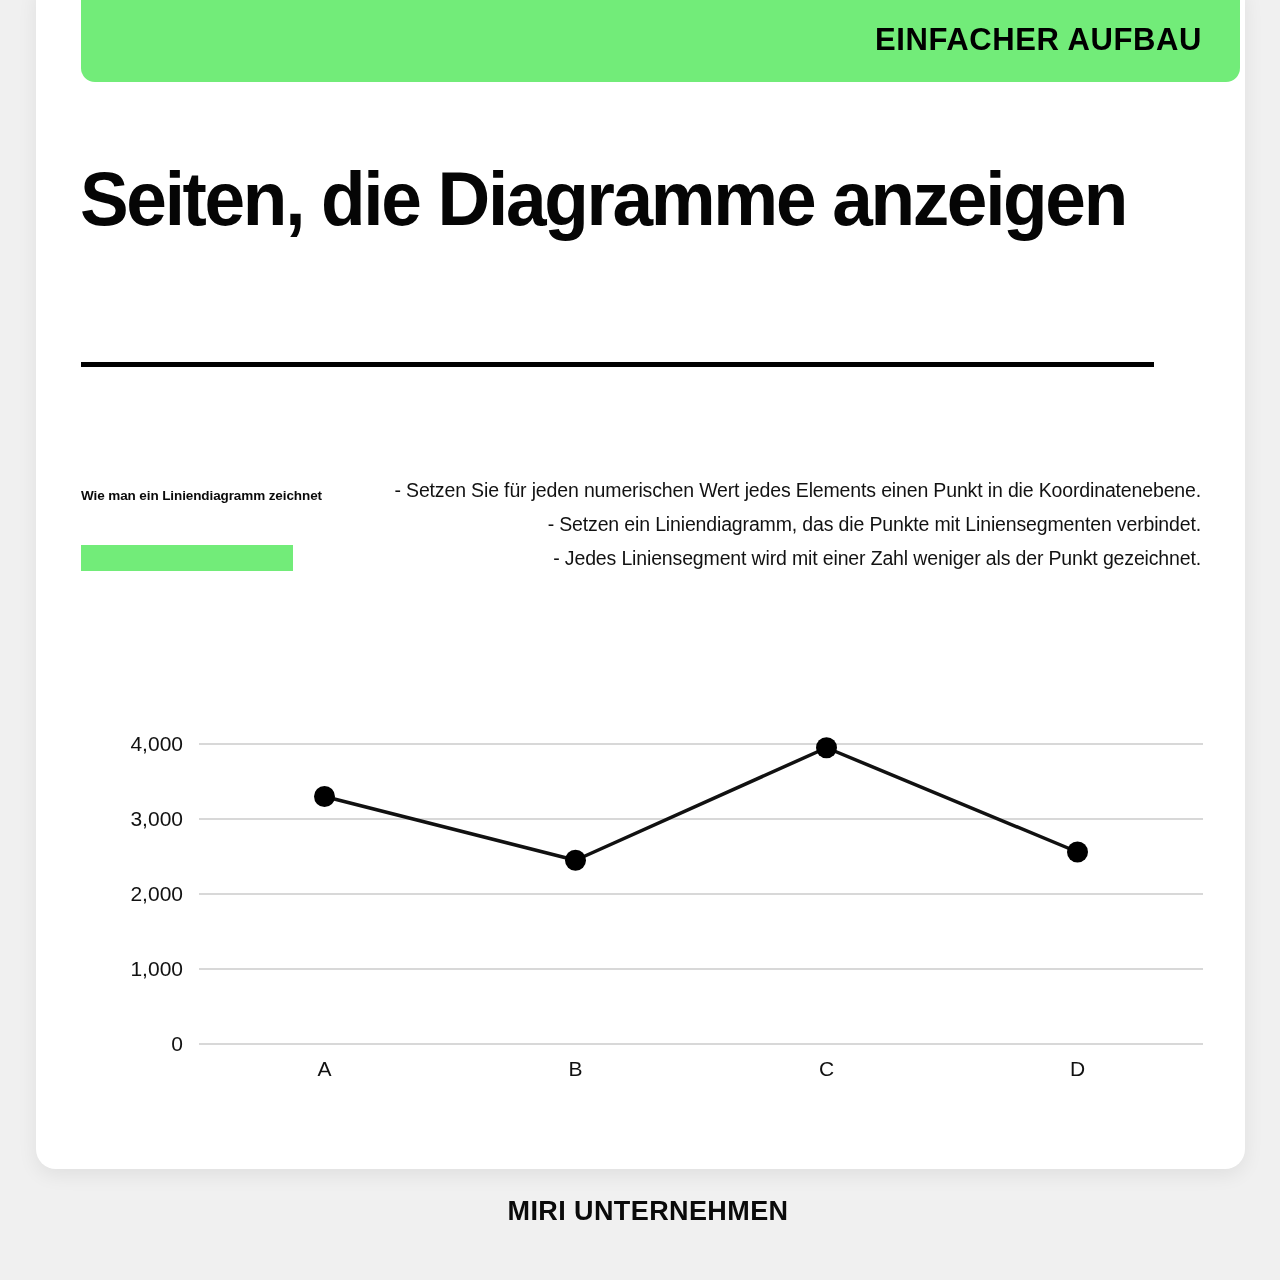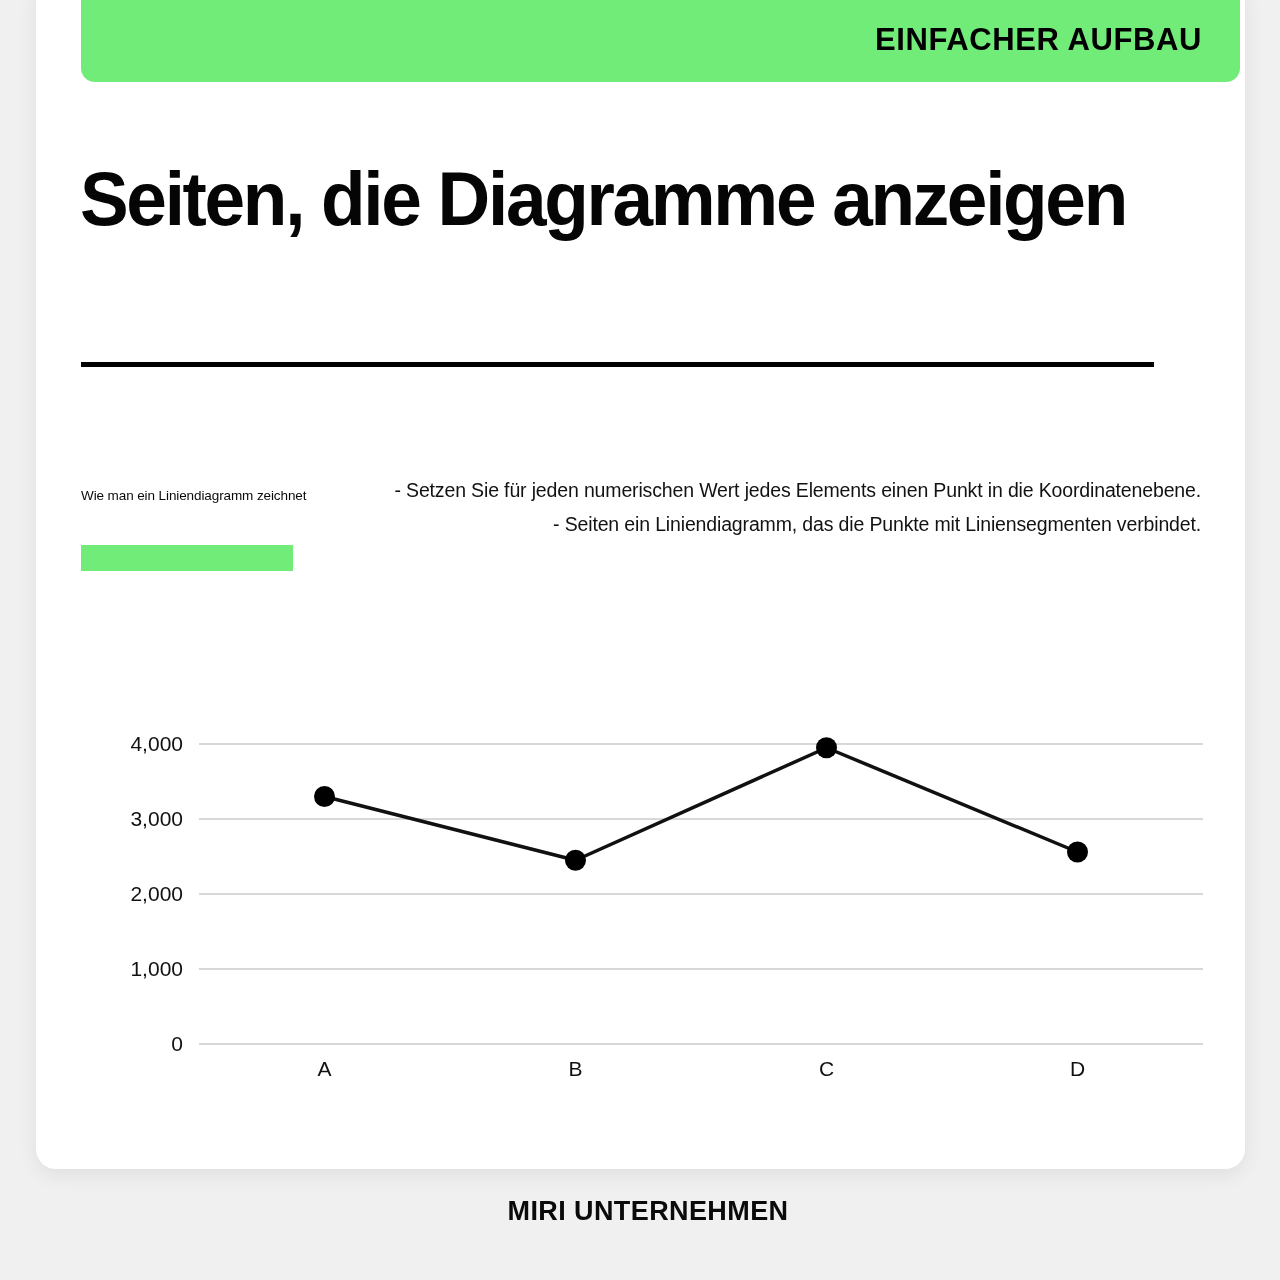--- a/index.html
+++ b/index.html
@@ -74,21 +74,21 @@
     position: absolute;
     left: 45px;
     top: 485px;
     width: 1120px;
     display: flex;
     align-items: flex-start;
   }
   .info-left { width: 284px; flex: 0 0 284px; padding-top: 23px; }
   .info-left-title {
     font-size: 13.5px;
-    font-weight: 400;
+    font-weight: 700;
     color: #0a0a0a;
     letter-spacing: -0.1px;
     white-space: nowrap;
   }
   .accent-bar {
     margin-top: 42px;
     width: 212px;
     height: 26px;
     background: #72ec79;
   }
@@ -125,21 +125,22 @@
 
     <div class="divider"></div>
 
     <div class="info-row">
       <div class="info-left">
         <div class="info-left-title">Wie man ein Liniendiagramm zeichnet</div>
         <div class="accent-bar"></div>
       </div>
       <div class="bullets">
         <div class="bullet">- Setzen Sie für jeden numerischen Wert jedes Elements einen Punkt in die Koordinatenebene.</div>
-        <div class="bullet">- Seiten ein Liniendiagramm, das die Punkte mit Liniensegmenten verbindet.</div>
+        <div class="bullet">- Setzen ein Liniendiagramm, das die Punkte mit Liniensegmenten verbindet.</div>
+        <div class="bullet">- Jedes Liniensegment wird mit einer Zahl weniger als der Punkt gezeichnet.</div>
       </div>
     </div>
 
     <div class="chart-wrap">
       <svg class="chart-svg" id="chart" width="1140" height="400" viewBox="0 0 1140 400">
           <line x1="118" y1="44" x2="1122" y2="44" stroke="#d8d8d8" stroke-width="2"></line>
           <text x="102" y="51" text-anchor="end" font-family="&quot;Liberation Sans&quot;, sans-serif" font-size="21" fill="#111">4,000</text>
           <line x1="118" y1="119.00000000000003" x2="1122" y2="119.00000000000003" stroke="#d8d8d8" stroke-width="2"></line>
           <text x="102" y="126.00000000000003" text-anchor="end" font-family="&quot;Liberation Sans&quot;, sans-serif" font-size="21" fill="#111">3,000</text>
           <line x1="118" y1="194" x2="1122" y2="194" stroke="#d8d8d8" stroke-width="2"></line>

